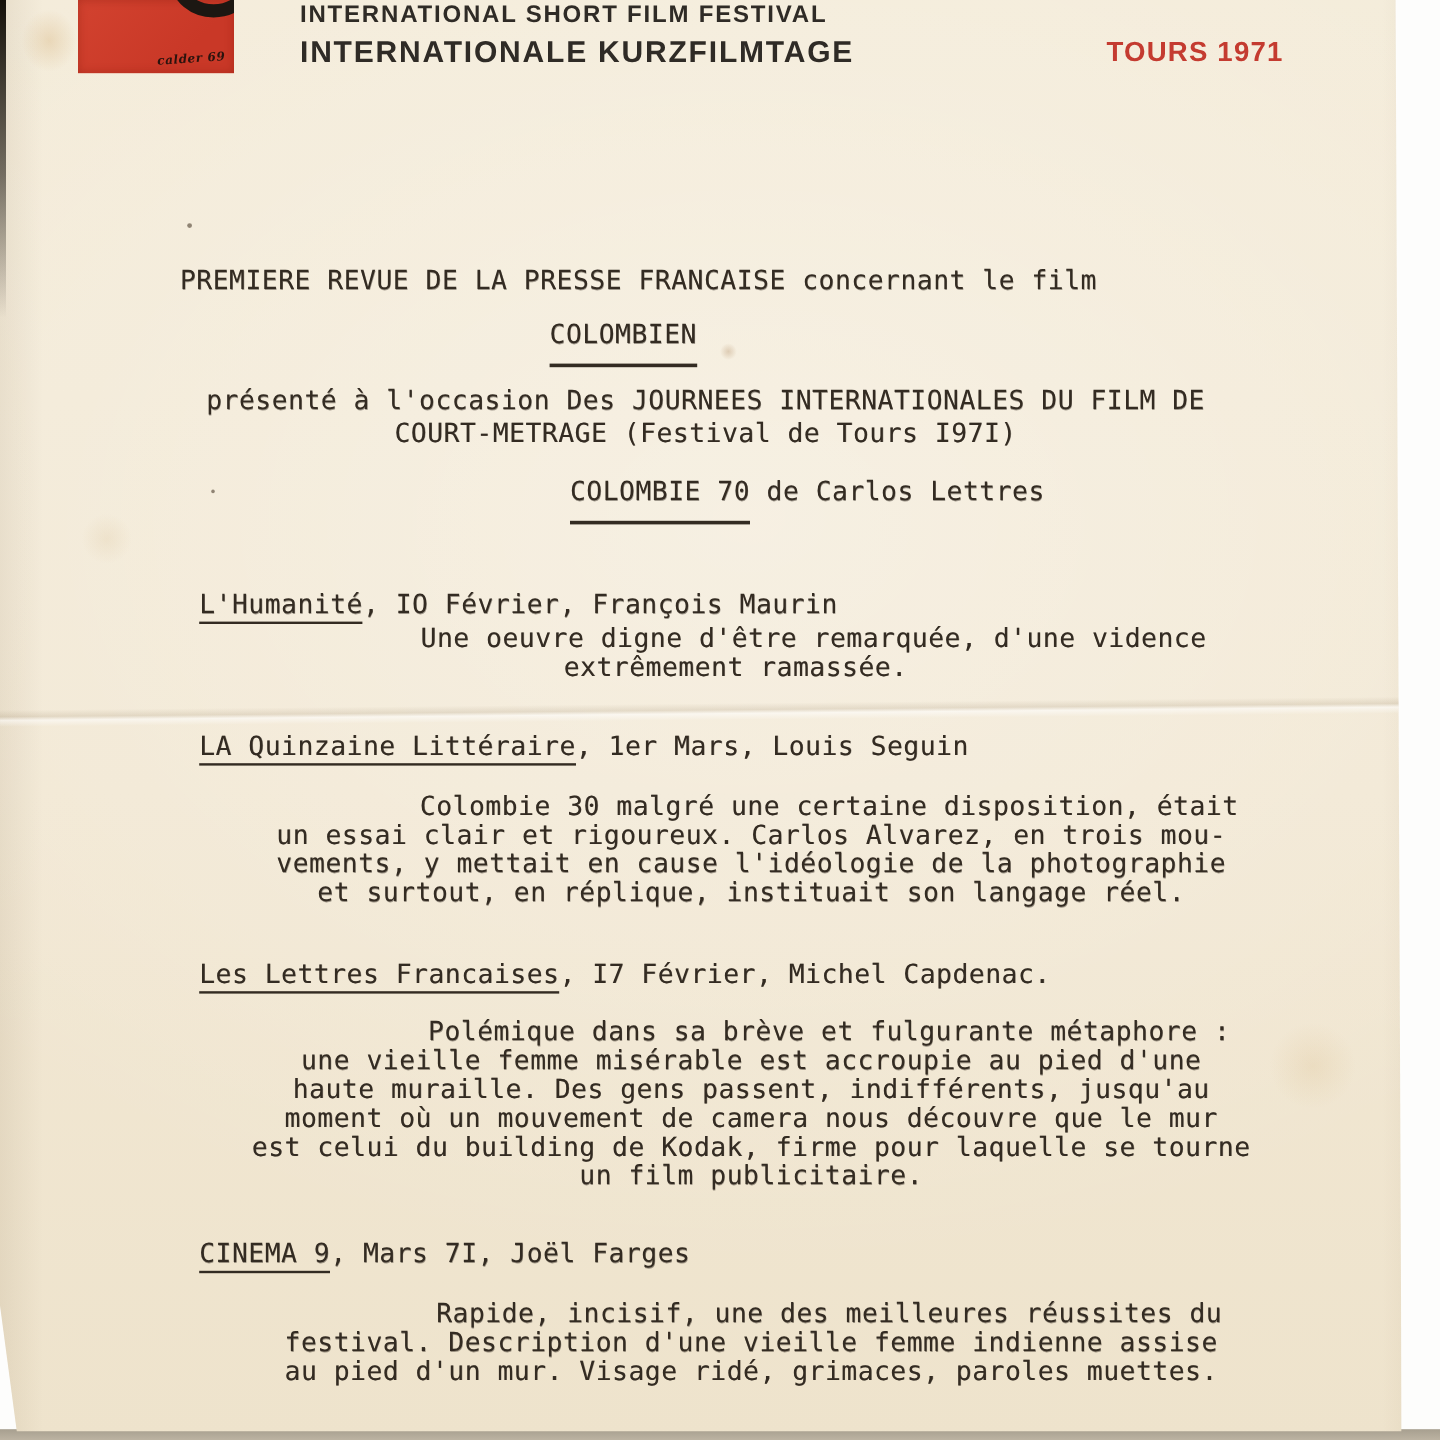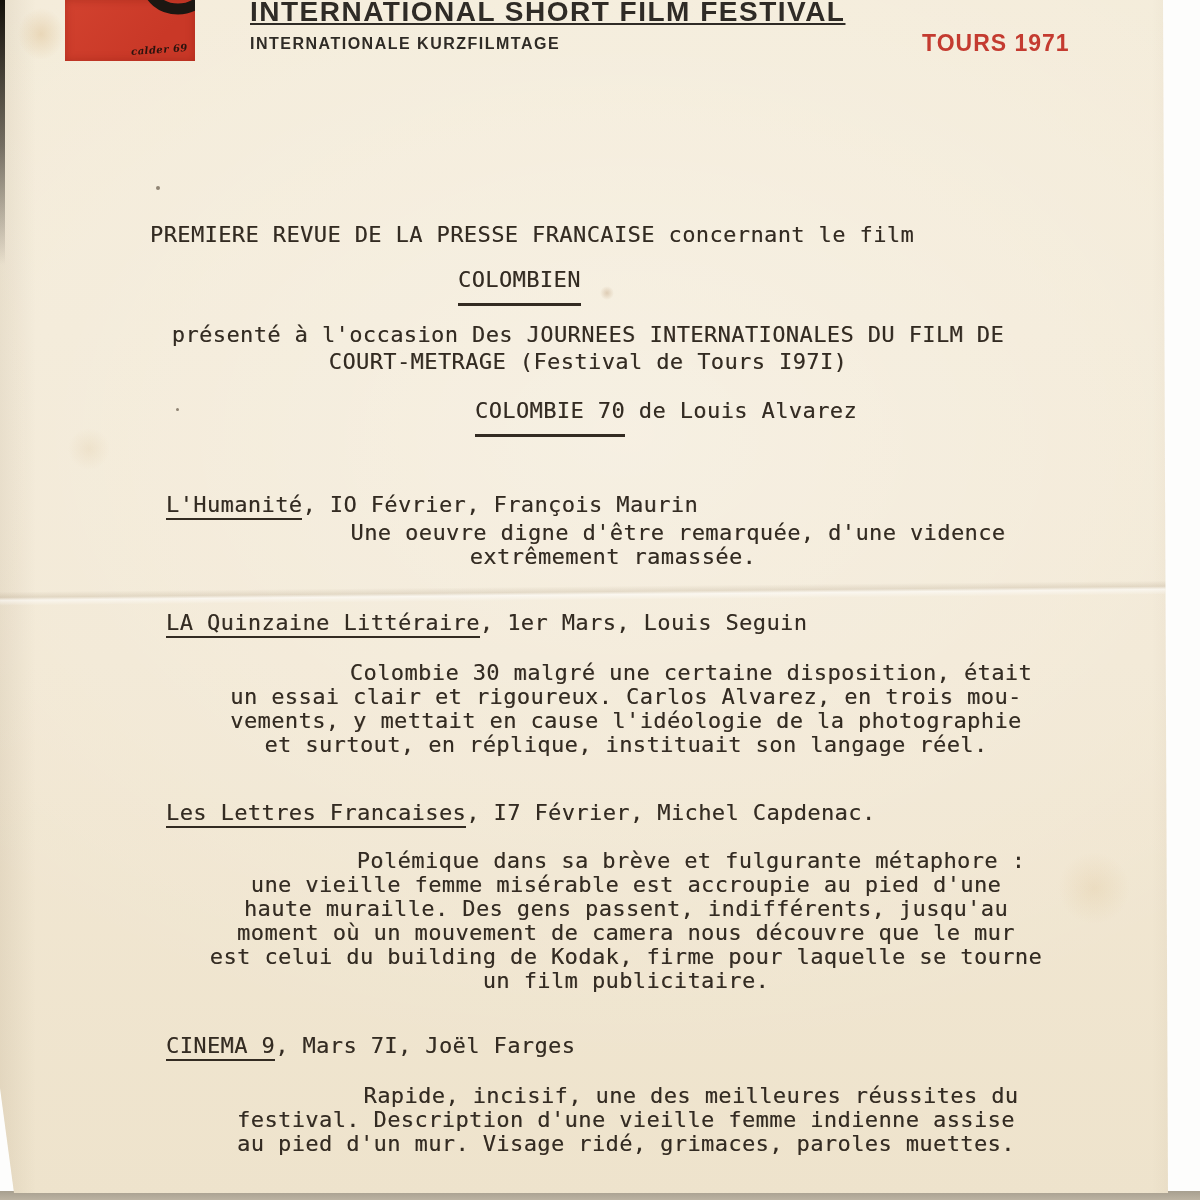--- a/index.html
+++ b/index.html
@@ -33,22 +33,22 @@
   .sp2{left:176px;top:408px;width:3px;height:3px;}
 
   
   .logo{position:absolute;left:65px;top:0;width:130px;height:61px;z-index:4;
     background:linear-gradient(135deg,#d2422f,#c93827 70%);box-shadow:inset 0 0 8px rgba(120,20,10,0.35);}
   .logo svg{position:absolute;left:0;top:0;}
   .sig{position:absolute;right:7px;bottom:6px;font-family:"DejaVu Serif",serif;font-style:italic;font-weight:bold;
     font-size:10px;color:#2a130e;transform:rotate(-4deg);letter-spacing:0.5px;}
 
   .sans{font-family:"Liberation Sans",sans-serif;font-weight:700;color:#2f2b26;letter-spacing:1.5px;white-space:nowrap;position:absolute;z-index:4;}
-  .ht1{left:250px;top:0;font-size:28px;line-height:24px;text-decoration:underline;}
-  .ht2{left:250px;top:32px;font-size:16px;line-height:24px;}
+  .ht1{left:250px;top:0;font-size:20px;line-height:24px;}
+  .ht2{left:250px;top:32px;font-size:25px;line-height:24px;}
   .tours{left:922px;top:31px;font-size:23px;line-height:24px;color:#c43b30;letter-spacing:1px;}
 
   
   .mono{font-family:"DejaVu Sans Mono","Liberation Mono",monospace;font-size:22px;line-height:24px;
     letter-spacing:0.4px;color:#332b22;position:absolute;z-index:4;white-space:nowrap;
     text-shadow:0.3px 0.3px 0.3px rgba(51,43,34,0.45);}
   .pre{white-space:pre-line;width:880px;text-align:center;}
   .ul{border-bottom:2px solid currentColor;padding-bottom:1px;}
   .ul-thick{border-bottom:3px solid currentColor;padding-bottom:11px;}
 
@@ -91,21 +91,21 @@
     <div class="stain s2"></div>
     <div class="stain s3"></div>
     <div class="stain s4"></div>
     <div class="speck sp1"></div>
     <div class="speck sp2"></div>
 
     <div class="mono intro">PREMIERE REVUE DE LA PRESSE FRANCAISE concernant le film</div>
     <div class="mono ftitle"><span class="ul-thick">COLOMBIEN</span></div>
     <div class="mono pre pres">présenté à l'occasion Des JOURNEES INTERNATIONALES DU FILM DE
 COURT-METRAGE (Festival de Tours I97I)</div>
-    <div class="mono fhead"><span class="ul-thick">COLOMBIE 70</span><span> de Louis Alvarez</span></div>
+    <div class="mono fhead"><span class="ul-thick">COLOMBIE 70</span><span> de Carlos Lettres</span></div>
 
     <div id="reviews">
   <section class="review review-0">
     <div class="mono rv-head"><span class="ul rv-src">L'Humanité</span><span class="rv-meta">, IO Février, François Maurin</span></div>
     <div class="mono pre rv-body">Une oeuvre digne d'être remarquée, d'une vidence
 extrêmement ramassée.</div>
   </section>
 
   <section class="review review-1">
     <div class="mono rv-head"><span class="ul rv-src">LA Quinzaine Littéraire</span><span class="rv-meta">, 1er Mars, Louis Seguin</span></div>

